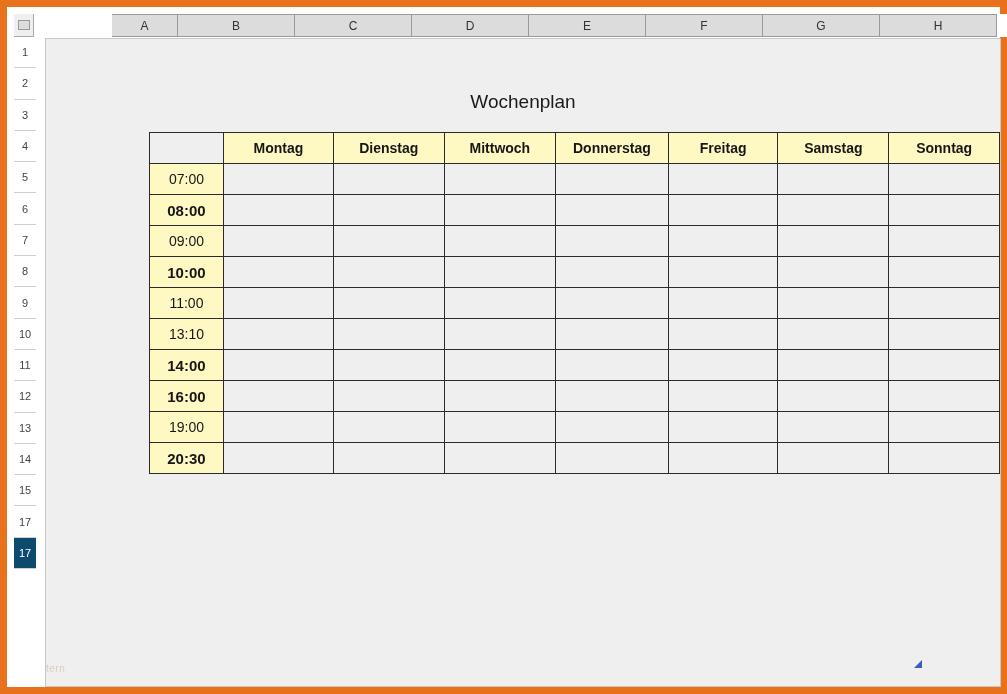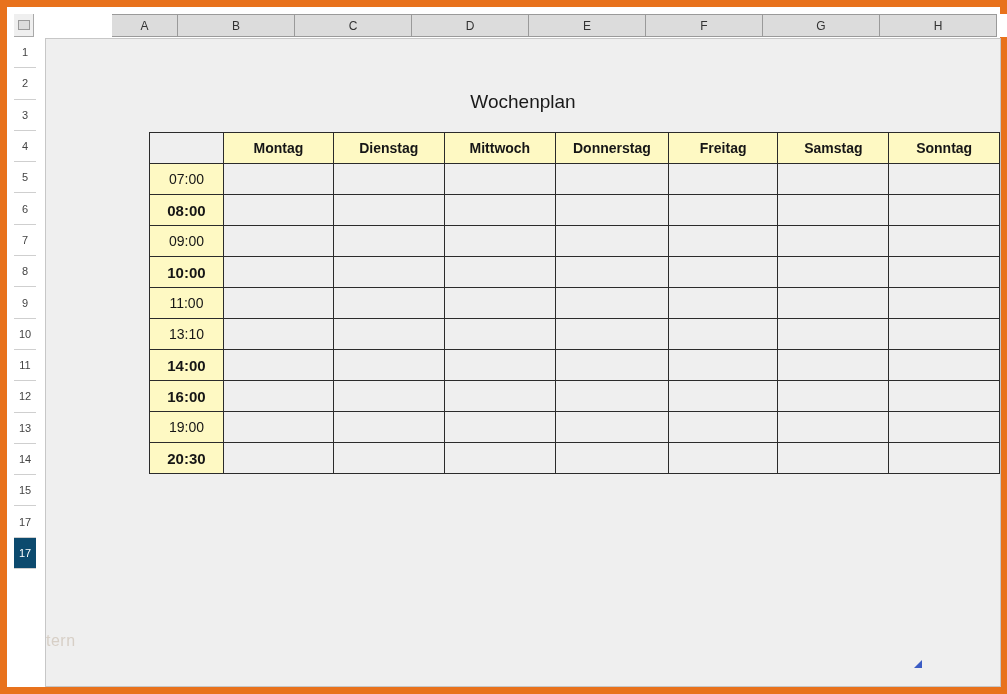--- a/index.html
+++ b/index.html
@@ -160,22 +160,22 @@
   }
   #schedule-table td.slot-cell {
     width: 117px;
     background: #efefef;
   }
 
   
   #faint-mark {
     position: absolute;
     left: 0px;
-    bottom: 36px;
-    font-size: 16px;
+    bottom: 12px;
+    font-size: 10px;
     color: #d7cfc6;
     letter-spacing: 0.5px;
   }
   
   #resize-marker {
     position: absolute;
     right: 78px;
     bottom: 18px;
     width: 8px;
     height: 8px;

